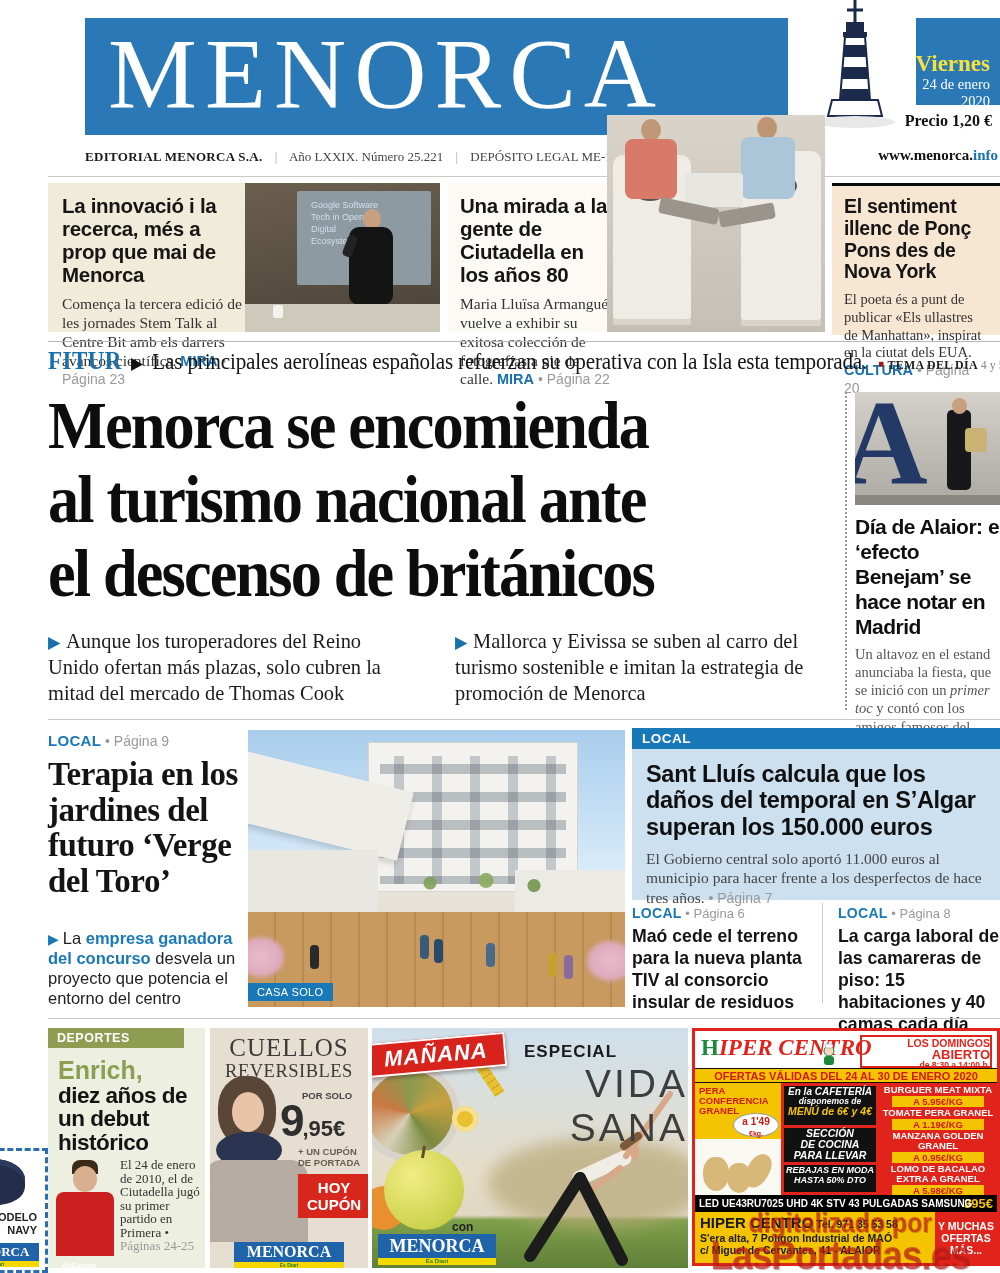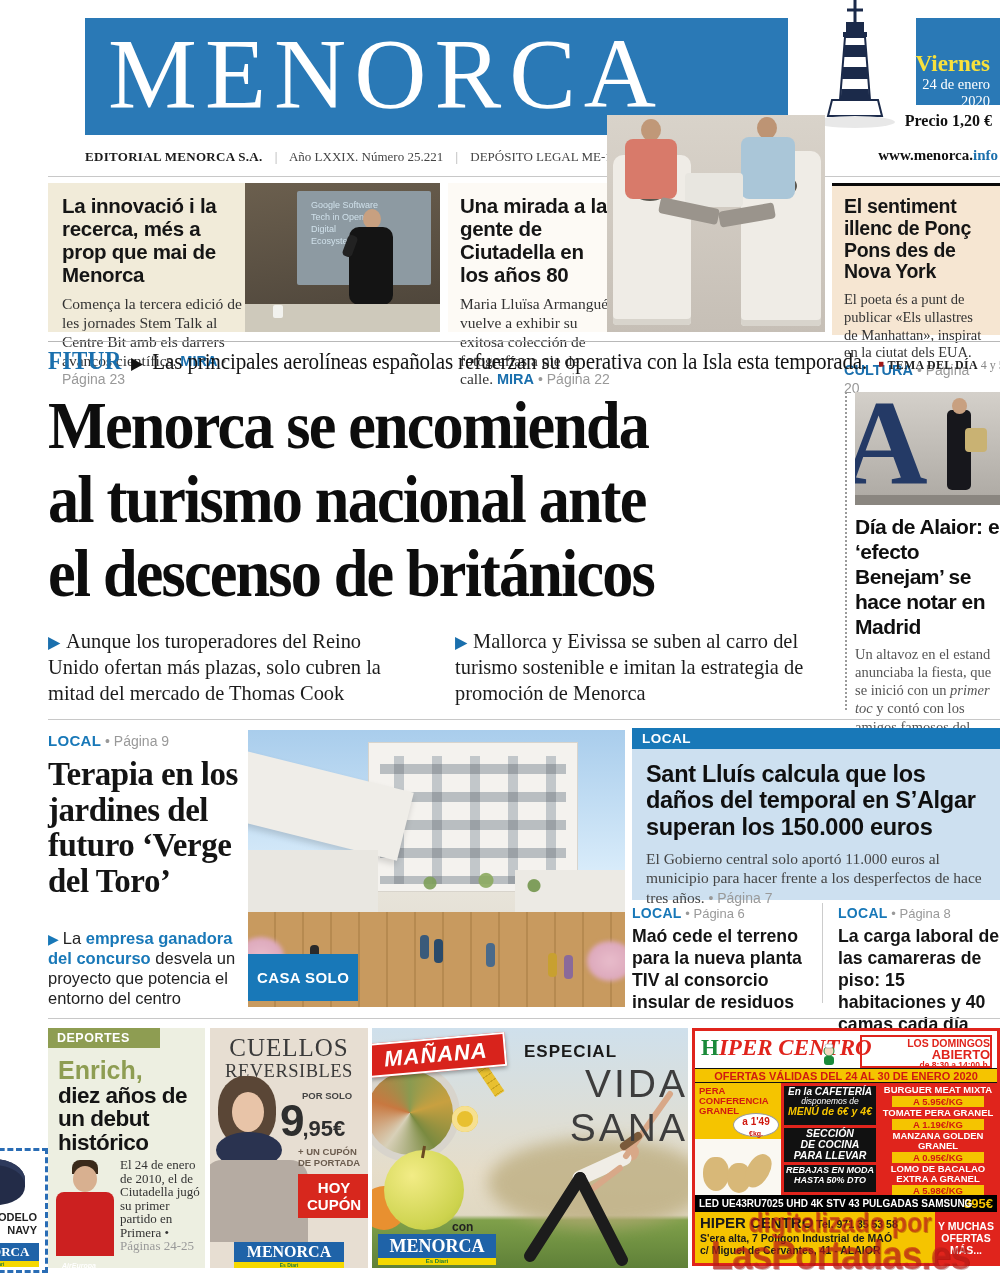--- a/index.html
+++ b/index.html
@@ -113,22 +113,22 @@
                 repeating-linear-gradient(to bottom,transparent 0 8px,#8a949e 8px 18px,transparent 18px 28px);
      background-blend-mode:multiply;opacity:.55;}
   .wing{position:absolute;left:-20px;top:40px;width:180px;height:70px;background:#efede8;transform:rotate(14deg);box-shadow:0 4px 6px rgba(0,0,0,.15);}
   .wall-l{position:absolute;left:0;top:120px;width:130px;height:110px;background:#e9e7e1;}
   .wall-r{position:absolute;right:0;top:140px;width:110px;height:100px;background:#eceae4;}
   .green{position:absolute;left:150px;top:140px;width:160px;height:26px;background:radial-gradient(circle at 20% 50%,#7fa05a 0 6px,transparent 7px),radial-gradient(circle at 55% 40%,#8cab60 0 7px,transparent 8px),radial-gradient(circle at 85% 60%,#74964e 0 6px,transparent 7px);opacity:.9;}
   .deck{position:absolute;left:0;bottom:0;width:100%;height:95px;
         background:repeating-linear-gradient(to right,#c89a5f 0 26px,#b68a50 26px 28px);}
   .blossom{position:absolute;width:46px;height:40px;border-radius:50%;background:radial-gradient(#e8bccb,#d79fb4);filter:blur(2px);}
   .fig{position:absolute;width:9px;height:24px;border-radius:4px;}
-  .credit{position:absolute;left:0;bottom:6px;background:#1878b8;color:#fff;font-weight:700;font-size:15px;
-          padding:15px 9px;letter-spacing:.4px;}
+  .credit{position:absolute;left:0;bottom:6px;background:#1878b8;color:#fff;font-weight:400;font-size:11px;
+          padding:3px 9px;letter-spacing:.4px;}
 
   
   .lbox-bar{left:632px;top:728px;width:368px;height:21px;background:#1878b8;color:#fff;font-weight:700;
             font-size:13.5px;line-height:21px;padding-left:10px;box-sizing:border-box;letter-spacing:.5px;}
   .lbox{left:632px;top:749px;width:368px;height:151px;background:#cde0f0;box-sizing:border-box;padding:12px 14px;}
   .lbox-head{font-weight:700;font-size:23.5px;line-height:1.12;color:#0f0f0f;letter-spacing:-.3px;}
   .lbox-body{font-family:"Liberation Serif",serif;font-size:15.5px;line-height:1.25;color:#444;margin-top:9px;}
   .lbox-body .pg{color:#999;font-family:"Liberation Sans",sans-serif;font-size:14px;}
 
   
@@ -136,21 +136,21 @@
   .brief .kicker .pg{font-size:13px;}
   .brief-head{font-weight:700;font-size:19px;line-height:1.16;color:#141414;margin-top:4px;
               transform:scaleX(0.93);transform-origin:left top;}
   .brief1{left:632px;top:905px;width:200px;}
   .brief2{left:838px;top:905px;width:180px;}
   .vdiv{left:822px;top:903px;height:100px;border-left:1px solid #ccc;}
   .hr-bot{left:48px;top:1018px;width:952px;}
 
   
   .dep{left:48px;top:1028px;width:157px;height:240px;background:#edefe1;}
-  .dep-bar{position:absolute;left:0;top:0;width:112px;height:20px;background:#8e9d52;color:#fff;
+  .dep-bar{position:absolute;left:0;top:0;width:136px;height:20px;background:#8e9d52;color:#fff;
            font-weight:700;font-size:12.5px;line-height:20px;padding-left:9px;box-sizing:border-box;letter-spacing:.5px;}
   .dep-accent{position:absolute;left:10px;top:28px;font-weight:700;font-size:25px;color:#8e9d52;}
   .dep-rest{position:absolute;left:10px;top:56px;width:140px;font-weight:700;font-size:22.5px;line-height:1.04;color:#141414;letter-spacing:-.5px;}
   .dep-photo{position:absolute;left:8px;top:132px;width:60px;height:100px;}
   .dep-hair{position:absolute;left:16px;top:0;width:26px;height:14px;border-radius:8px 8px 0 0;background:#3a2a1a;}
   .dep-face{position:absolute;left:17px;top:6px;width:24px;height:26px;border-radius:50%;background:#d8b090;}
   .dep-shirt{position:absolute;left:0;top:32px;width:58px;height:64px;border-radius:8px 8px 0 0;background:#cc2020;}
   .dep-spon{position:absolute;left:6px;top:70px;color:#fff;font-style:italic;font-weight:700;font-size:7px;}
   .dep-body{position:absolute;left:72px;top:130px;width:80px;font-family:"Liberation Serif",serif;
             font-size:13px;line-height:13.5px;color:#333;}
@@ -226,21 +226,21 @@
   .hip-col1{width:86px;background:#f5c400;position:relative;}
   .hip-pname{color:#d01a10;font-weight:700;font-size:9.5px;line-height:10px;padding:3px 2px 0 4px;}
   .hip-oval{position:absolute;right:2px;top:30px;width:46px;height:24px;background:#fff;border:1px solid #999;border-radius:50%;
             text-align:center;color:#d01a10;font-weight:700;font-size:10px;line-height:11px;padding-top:2px;box-sizing:border-box;}
   .hip-oval .sm{font-size:7px;}
   .hip-pears{position:absolute;left:0;bottom:0;width:86px;height:56px;background:#faf8f2;}
   .pear{position:absolute;background:#d8b878;border-radius:45% 45% 50% 50%;}
   .hip-col2{width:98px;display:flex;flex-direction:column;gap:3px;padding:3px;box-sizing:border-box;}
   .hip-black{background:#111;color:#fff;text-align:center;font-style:italic;font-weight:700;}
   .hb1{flex:1.3;} .hb2{flex:1.1;} .hb3{flex:0.9;}
-  .hip-black .w{font-size:10px;line-height:11px;} .hip-black .s{font-size:8.5px;line-height:9px;font-weight:400;}
+  .hip-black .w{font-size:10px;line-height:11px;} .hip-black .s{font-size:8.5px;line-height:9px;font-weight:700;}
   .hip-black .y{color:#f5c400;font-size:10.5px;line-height:11px;}
   .hb2 .w{font-size:10.5px;line-height:11px;}
   .hb3 .w{font-size:9px;line-height:10px;}
   .hip-col3{flex:1;padding:2px 3px;box-sizing:border-box;}
   .hip-rname{color:#fff;font-weight:700;font-size:9.5px;line-height:10px;text-align:center;}
   .hip-rprice{background:#f5c400;color:#d01a10;font-weight:700;font-size:9.5px;line-height:11px;text-align:center;margin:1px 10px;}
   .hip-tv{position:absolute;left:0;top:164px;width:100%;height:17px;background:#000;color:#fff;font-weight:700;
           font-size:10px;line-height:17px;padding:0 4px;box-sizing:border-box;white-space:nowrap;}
   .hip-tv .pr{float:right;color:#f5c400;font-size:13px;}
   .hip-foot{position:absolute;left:0;top:181px;width:100%;height:51px;background:#f5c400;display:flex;}

